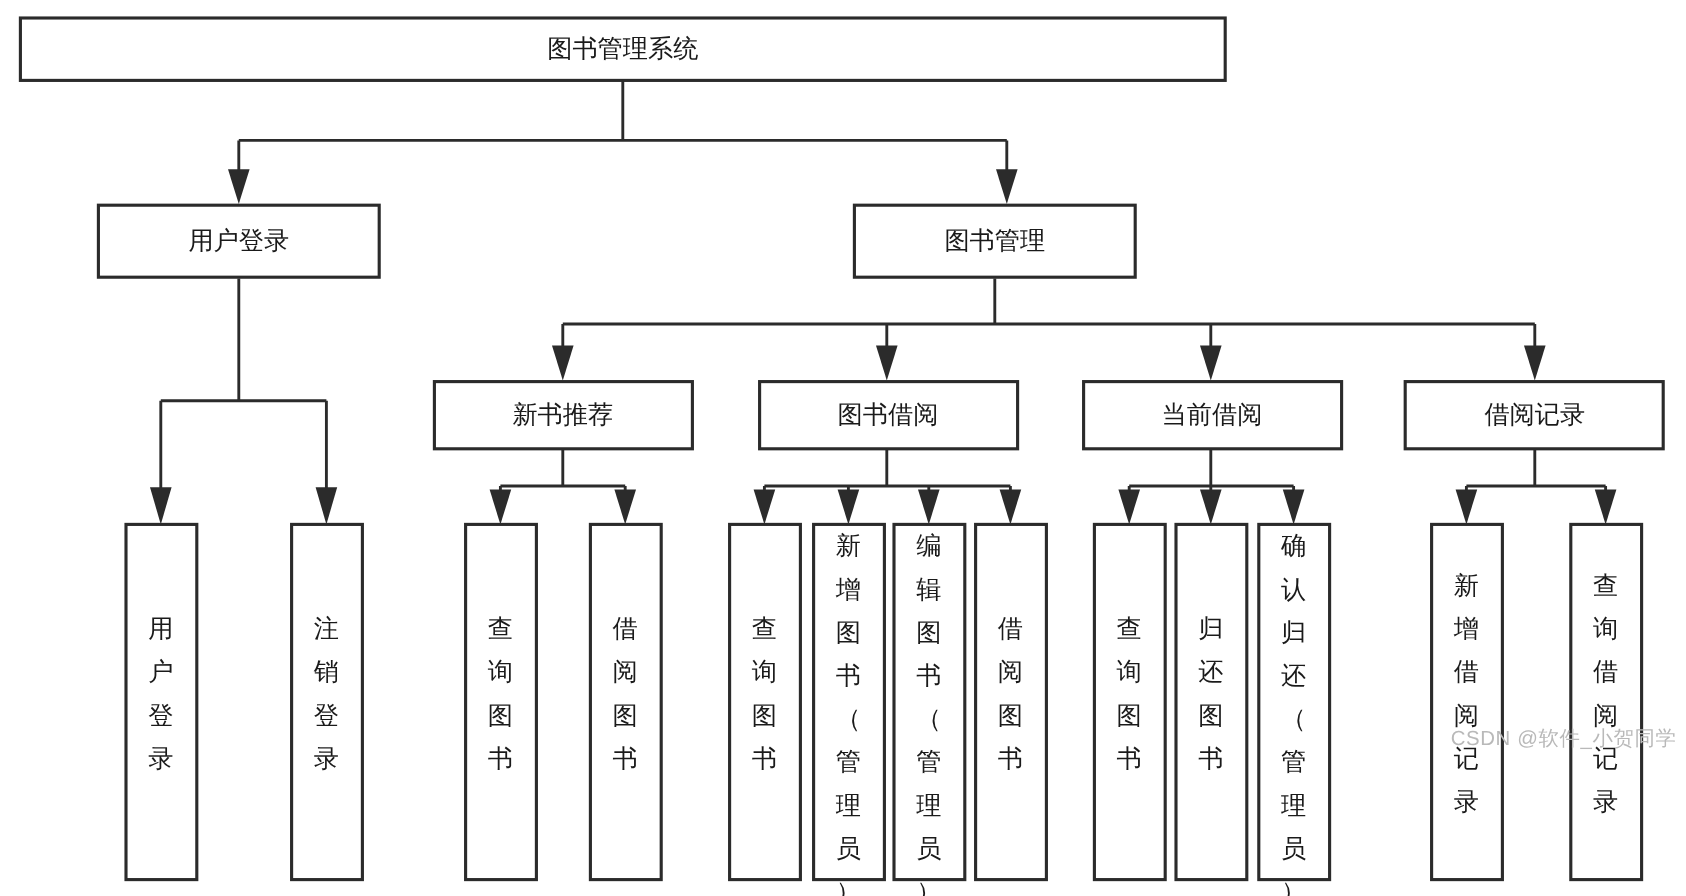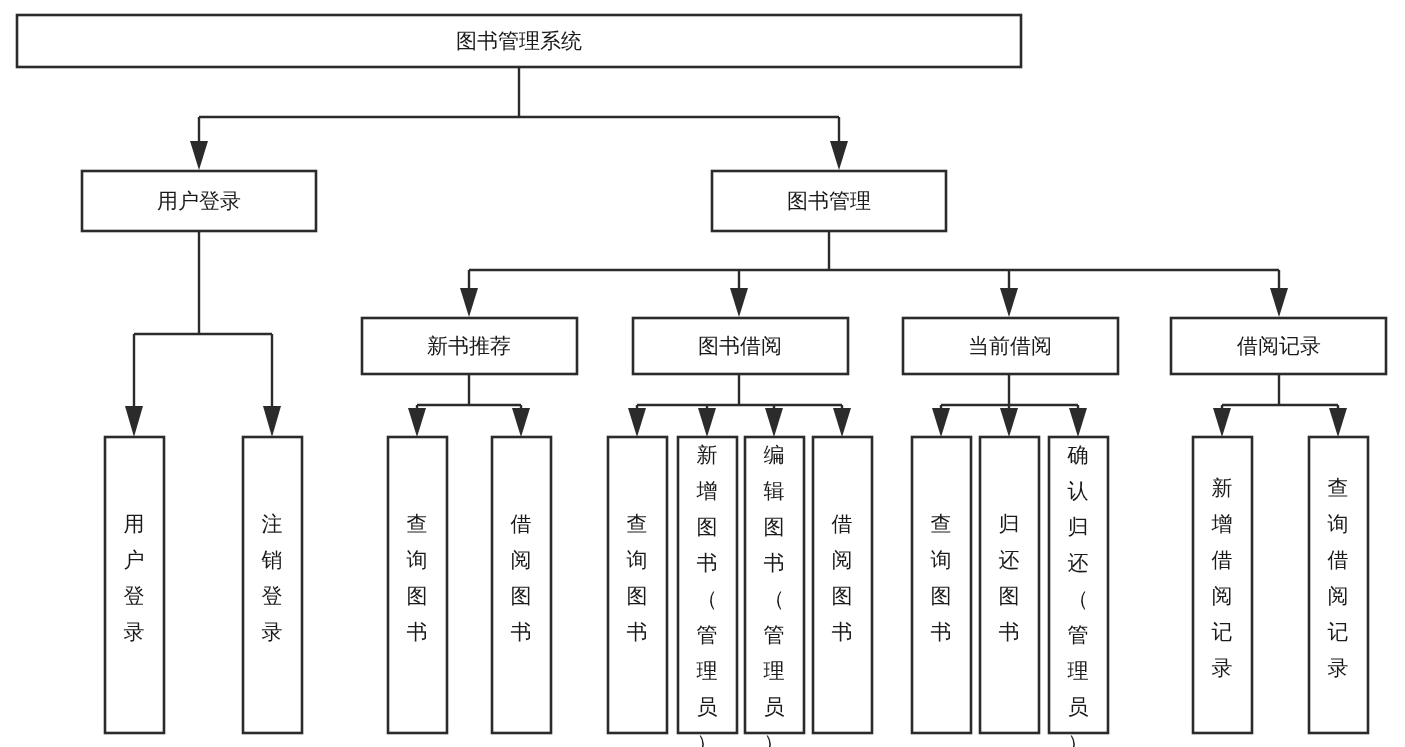--- a/index.html
+++ b/index.html
@@ -207,14 +207,15 @@
       <text class="node-label-v" x="1222" y="585"><tspan x="1222" y="495">新</tspan><tspan x="1222" y="531">增</tspan><tspan x="1222" y="567">借</tspan><tspan x="1222" y="603">阅</tspan><tspan x="1222" y="639">记</tspan><tspan x="1222" y="675">录</tspan></text>
     </g>
 
     <g>
       <rect class="node-box" x="1309" y="437" width="59" height="296"></rect>
       <text class="node-label-v" x="1338" y="585"><tspan x="1338" y="495">查</tspan><tspan x="1338" y="531">询</tspan><tspan x="1338" y="567">借</tspan><tspan x="1338" y="603">阅</tspan><tspan x="1338" y="639">记</tspan><tspan x="1338" y="675">录</tspan></text>
     </g>
 
   </svg>
 
+  <div class="watermark-text">CSDN @软件_小贺同学</div>
 
 </div>
 
 </body></html>

